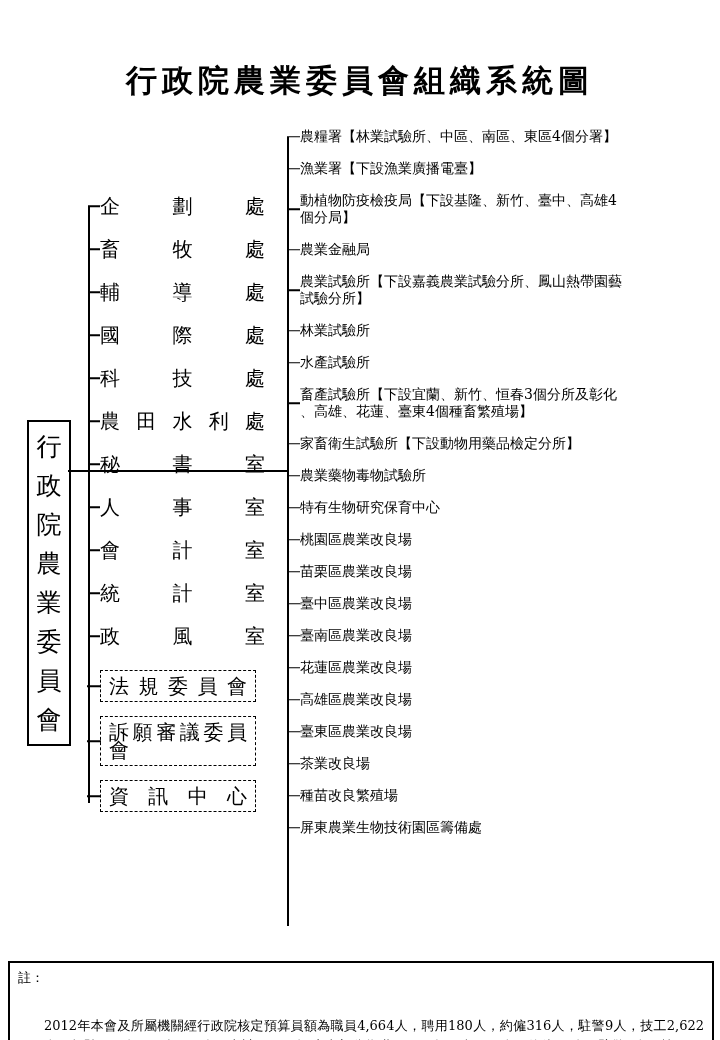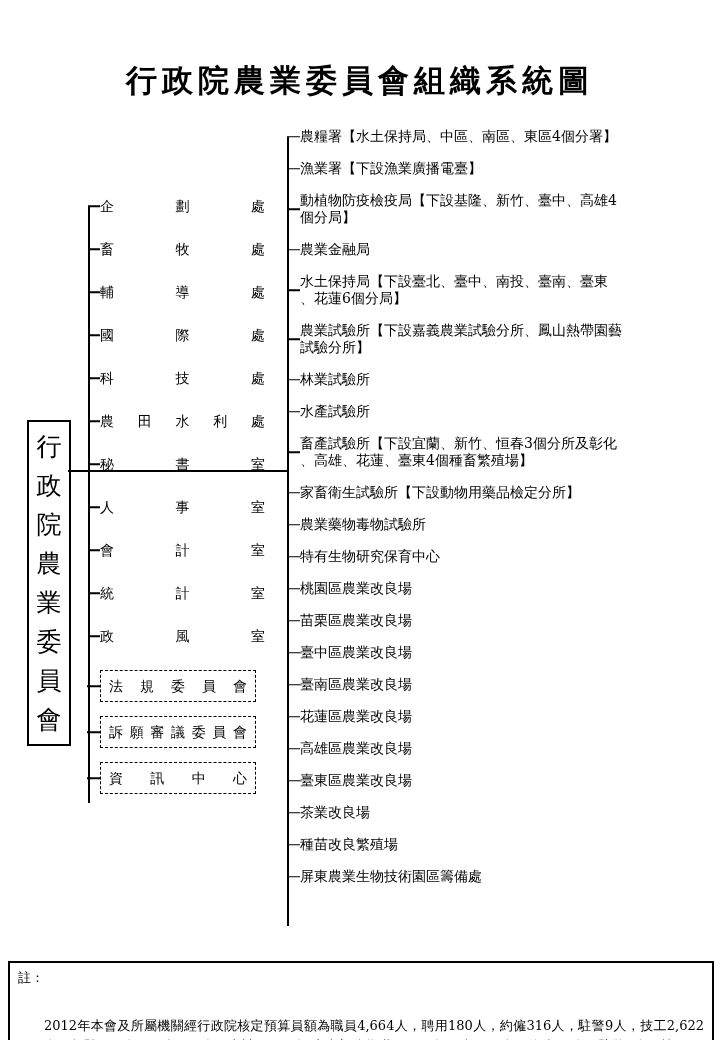--- a/index.html
+++ b/index.html
@@ -21,21 +21,21 @@
     height:298px;display:flex;flex-direction:column;justify-content:space-between;
     align-items:center;font-size:25px;line-height:1;
   }
   
   .hline,.vline{position:absolute;background:#000;}
   .hline{height:1.5px;}
   .vline{width:1.5px;}
   
   #units-list{position:absolute;left:100px;top:197px;width:165px;}
   .unit{
-    position:relative;font-size:14px;line-height:18px;margin-bottom:25px;
+    position:relative;font-size:20px;line-height:18px;margin-bottom:25px;
     text-align:justify;text-align-last:justify;
   }
   .unit::before{
     content:"";position:absolute;left:-12px;top:50%;width:12px;height:1.5px;
     background:#000;transform:translateY(-50%);
   }
   .unit.office.gap-before{margin-top:23px;}
   .unit.committee{
     border:1.5px dashed #000;padding:6px 8px;width:138px;margin-bottom:13px;margin-top:14px;
   }
@@ -96,27 +96,25 @@
       <div class="unit office">人事室</div>
       <div class="unit office">會計室</div>
       <div class="unit office">統計室</div>
       <div class="unit office">政風室</div>
       <div class="unit committee gap-before">法規委員會</div>
       <div class="unit committee">訴願審議委員會</div>
       <div class="unit committee">資訊中心</div>
     </div>
 
   <div id="agencies-list">
-      <div class="agency">農糧署【水土保持局、中區、南區、東區4個分署】</div>
+      <div class="agency">農糧署【林業試驗所、中區、南區、東區4個分署】</div>
       <div class="agency">漁業署【下設漁業廣播電臺】</div>
       <div class="agency">動植物防疫檢疫局【下設基隆、新竹、臺中、高雄4
 個分局】</div>
       <div class="agency">農業金融局</div>
-      <div class="agency">水土保持局【下設臺北、臺中、南投、臺南、臺東
-、花蓮6個分局】</div>
       <div class="agency">農業試驗所【下設嘉義農業試驗分所、鳳山熱帶園藝
 試驗分所】</div>
       <div class="agency">林業試驗所</div>
       <div class="agency">水產試驗所</div>
       <div class="agency">畜產試驗所【下設宜蘭、新竹、恒春3個分所及彰化
 、高雄、花蓮、臺東4個種畜繁殖場】</div>
       <div class="agency">家畜衛生試驗所【下設動物用藥品檢定分所】</div>
       <div class="agency">農業藥物毒物試驗所</div>
       <div class="agency">特有生物研究保育中心</div>
       <div class="agency">桃園區農業改良場</div>

